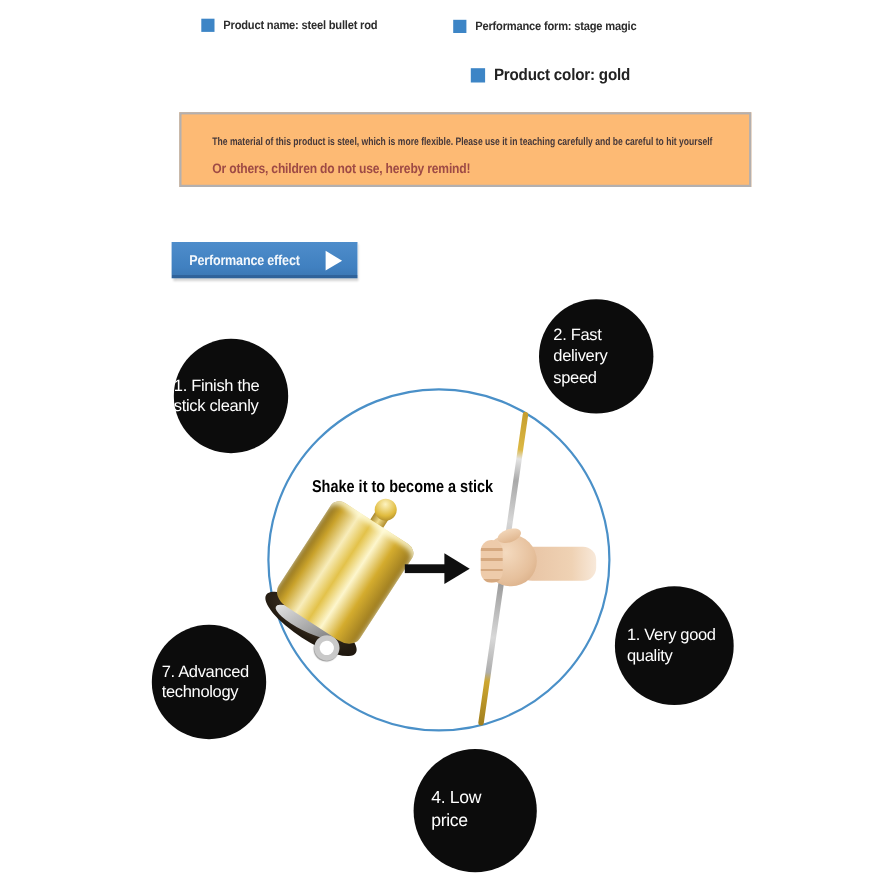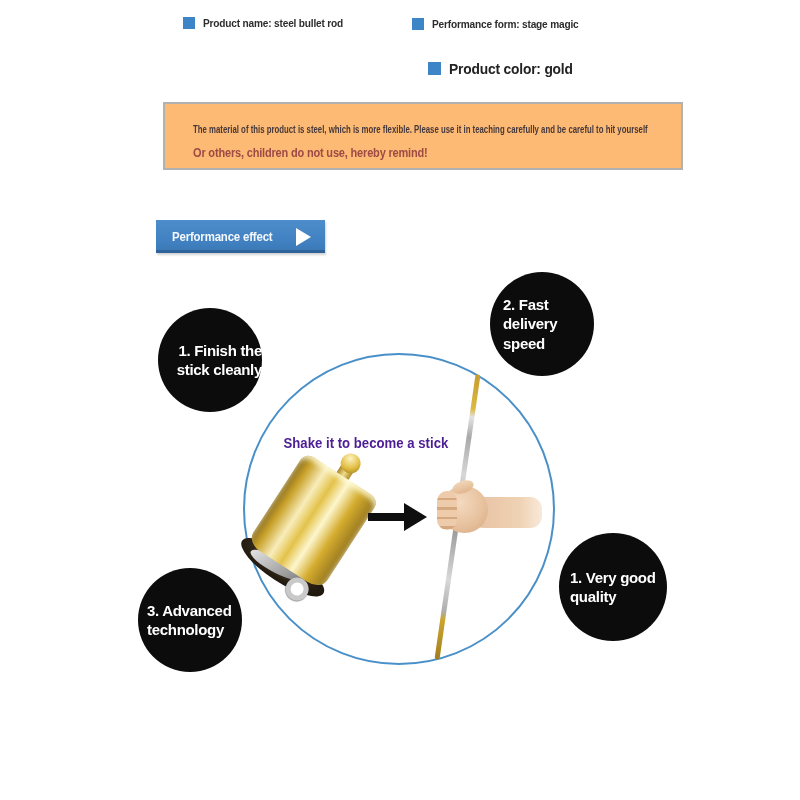--- a/index.html
+++ b/index.html
@@ -37,28 +37,28 @@
     padding:0 14px 0 16px;border:none;cursor:pointer;margin-left:17px;
   }
   .perfbtn .lbl{color:#f4f8fc;font-size:13px;font-weight:600;letter-spacing:-0.2px;
                 white-space:nowrap;transform:scaleX(0.88);transform-origin:left center;}
   .play{width:0;height:0;border-top:9px solid transparent;border-bottom:9px solid transparent;
         border-left:15px solid #ffffff;}
   
   .ring{position:absolute;left:243px;top:353px;width:312px;height:312px;border:2px solid #4a90c8;
         border-radius:50%;box-sizing:border-box;}
   .caption{position:absolute;left:258px;top:434px;width:215px;text-align:center;
-           font-size:15.5px;font-weight:600;color:#4c1d95;}
+           font-size:15.5px;font-weight:600;color:#000000;}
   .caption span{display:inline-block;white-space:nowrap;transform:scaleX(0.85);transform-origin:center;}
   
   .fcir{position:absolute;background:#0c0c0c;border-radius:50%;color:#fff;
         display:flex;align-items:center;box-sizing:border-box;z-index:5;}
-  .fcir .txt{width:100%;font-size:15px;font-weight:700;line-height:1.3;letter-spacing:-0.3px;
+  .fcir .txt{width:100%;font-size:15px;font-weight:400;line-height:1.3;letter-spacing:-0.3px;
              white-space:pre-line;}
-  .c1{left:158px;top:308px;width:104px;height:104px;text-align:right;}
+  .c1{left:158px;top:308px;width:104px;height:104px;text-align:left;}
   .c2{left:490px;top:272px;width:104px;height:104px;padding-left:13px;text-align:left;}
   .c3{left:559px;top:533px;width:108px;height:108px;padding-left:11px;text-align:left;}
   .c4{left:376px;top:681px;width:112px;height:112px;padding-left:16px;text-align:left;}
   .c4 .txt{font-size:16px;}
   .c5{left:138px;top:568px;width:104px;height:104px;padding-left:9px;text-align:left;}
   
   .canister{position:absolute;left:268px;top:467px;width:88px;height:112px;
             transform:rotate(33deg);z-index:3;}
   .can-base{position:absolute;left:-5px;top:94px;width:97px;height:30px;border-radius:50%;
             background:radial-gradient(ellipse at 45% 45%, #4a3a28 0%, #241c12 60%, #120d08 100%);}
@@ -150,18 +150,22 @@
 stick cleanly</span>
   </div>
   <div class="fcir c2">
     <span class="txt">2. Fast delivery
 speed</span>
   </div>
   <div class="fcir c3">
     <span class="txt">1. Very good
 quality</span>
   </div>
+  <div class="fcir c4">
+    <span class="txt">4. Low
+price</span>
+  </div>
   <div class="fcir c5">
-    <span class="txt">3. Advanced
+    <span class="txt">7. Advanced
 technology</span>
   </div>
 
 </div>
 
 </body></html>

